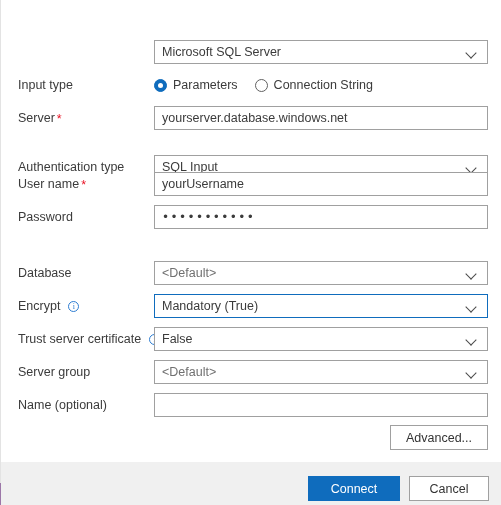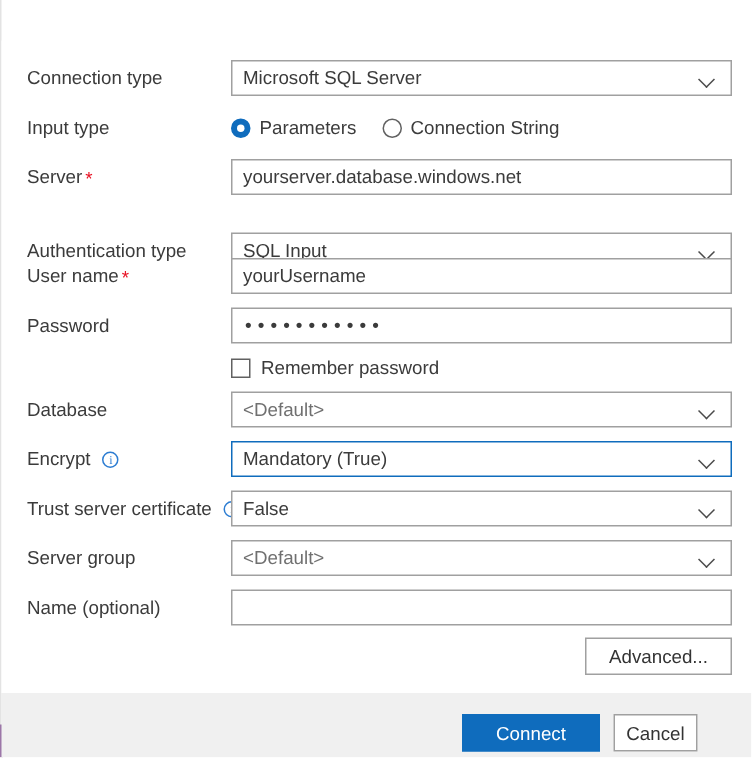--- a/index.html
+++ b/index.html
@@ -256,21 +256,21 @@
     color: #ffffff;
     font-weight: normal;
     font-size: 12.5px;
     display: flex;
     align-items: center;
     justify-content: center;
   }
   .btn-cancel {
     position: absolute;
     left: 409px; top: 476px;
-    width: 56px; height: 25px;
+    width: 80px; height: 25px;
     background: #ffffff;
     border: 1px solid #a0a0a0;
     color: #333333;
     font-size: 12.5px;
     display: flex;
     align-items: center;
     justify-content: center;
   }
 </style>
 </head>
@@ -278,21 +278,20 @@
 
 <div id="dialog">
 
   <div class="left-rail"></div>
   <div class="left-rail-accent"></div>
 
 
   <div class="form-body">
 
     <div class="row" style="top:13px;">
-      <span class="label">Connection type</span>
       <div class="field">
         <span class="value">Microsoft SQL Server</span>
         <span class="chev"></span>
       </div>
     </div>
 
     <div class="row" style="top:46px;">
       <span class="label">Input type</span>
       <div class="radio-group">
         <div class="radio-item selected">
@@ -334,24 +333,20 @@
       </div>
     </div>
 
     <div class="row" style="top:178px;">
       <span class="label">Password</span>
       <div class="field">
         <span class="value pw-dots">•••••••••••</span>
       </div>
     </div>
 
-    <div class="check-row" style="top:207px;">
-      <span class="check-mark"></span>
-      <span class="check-label">Remember password</span>
-    </div>
 
     <div class="row" style="top:234px;">
       <span class="label">Database</span>
       <div class="field">
         <span class="value placeholder">&lt;Default&gt;</span>
         <span class="chev"></span>
       </div>
     </div>
 
     <div class="row" style="top:267px;">

